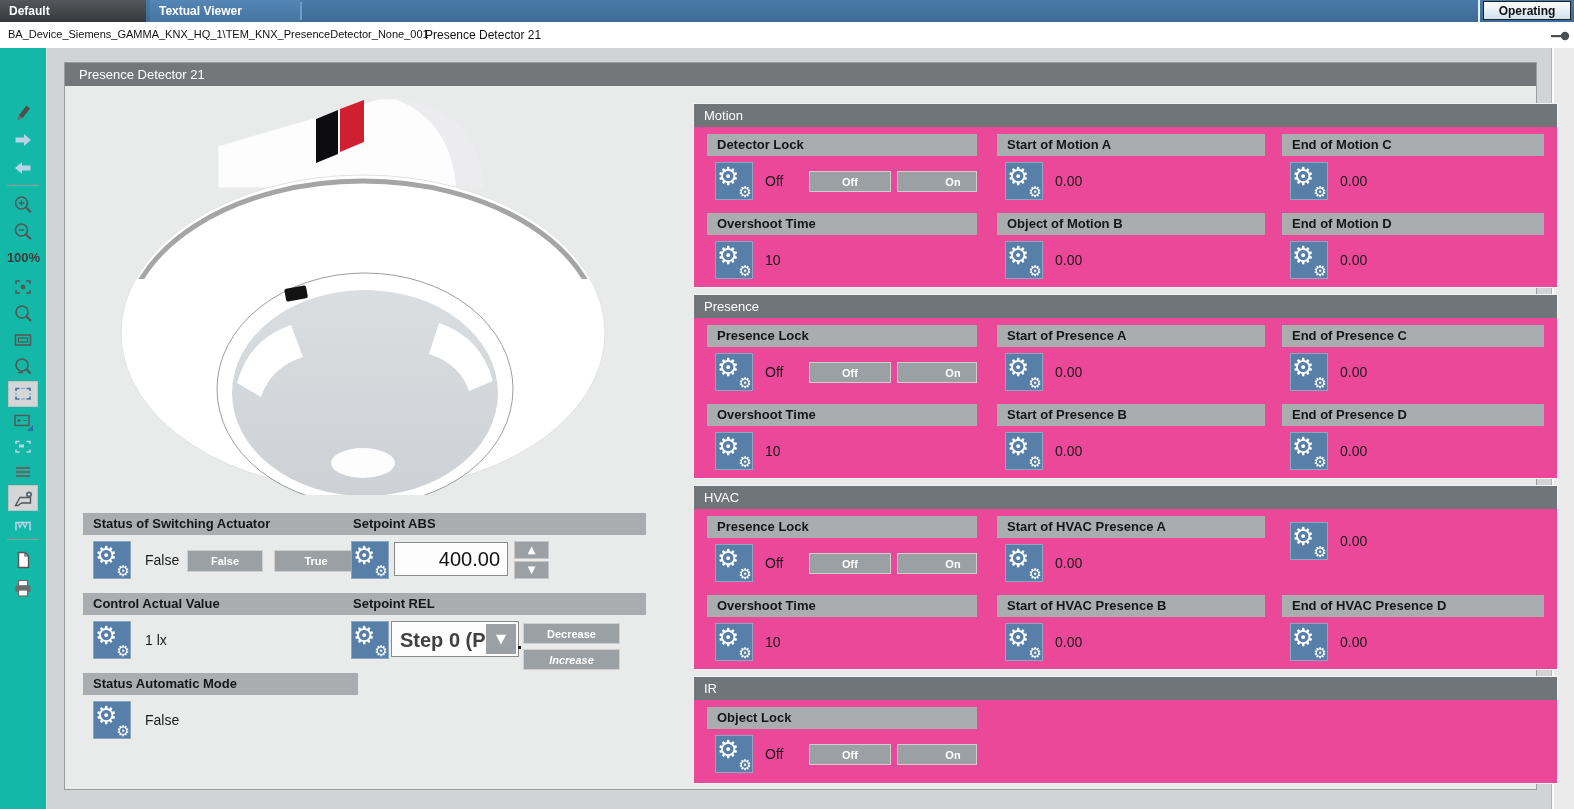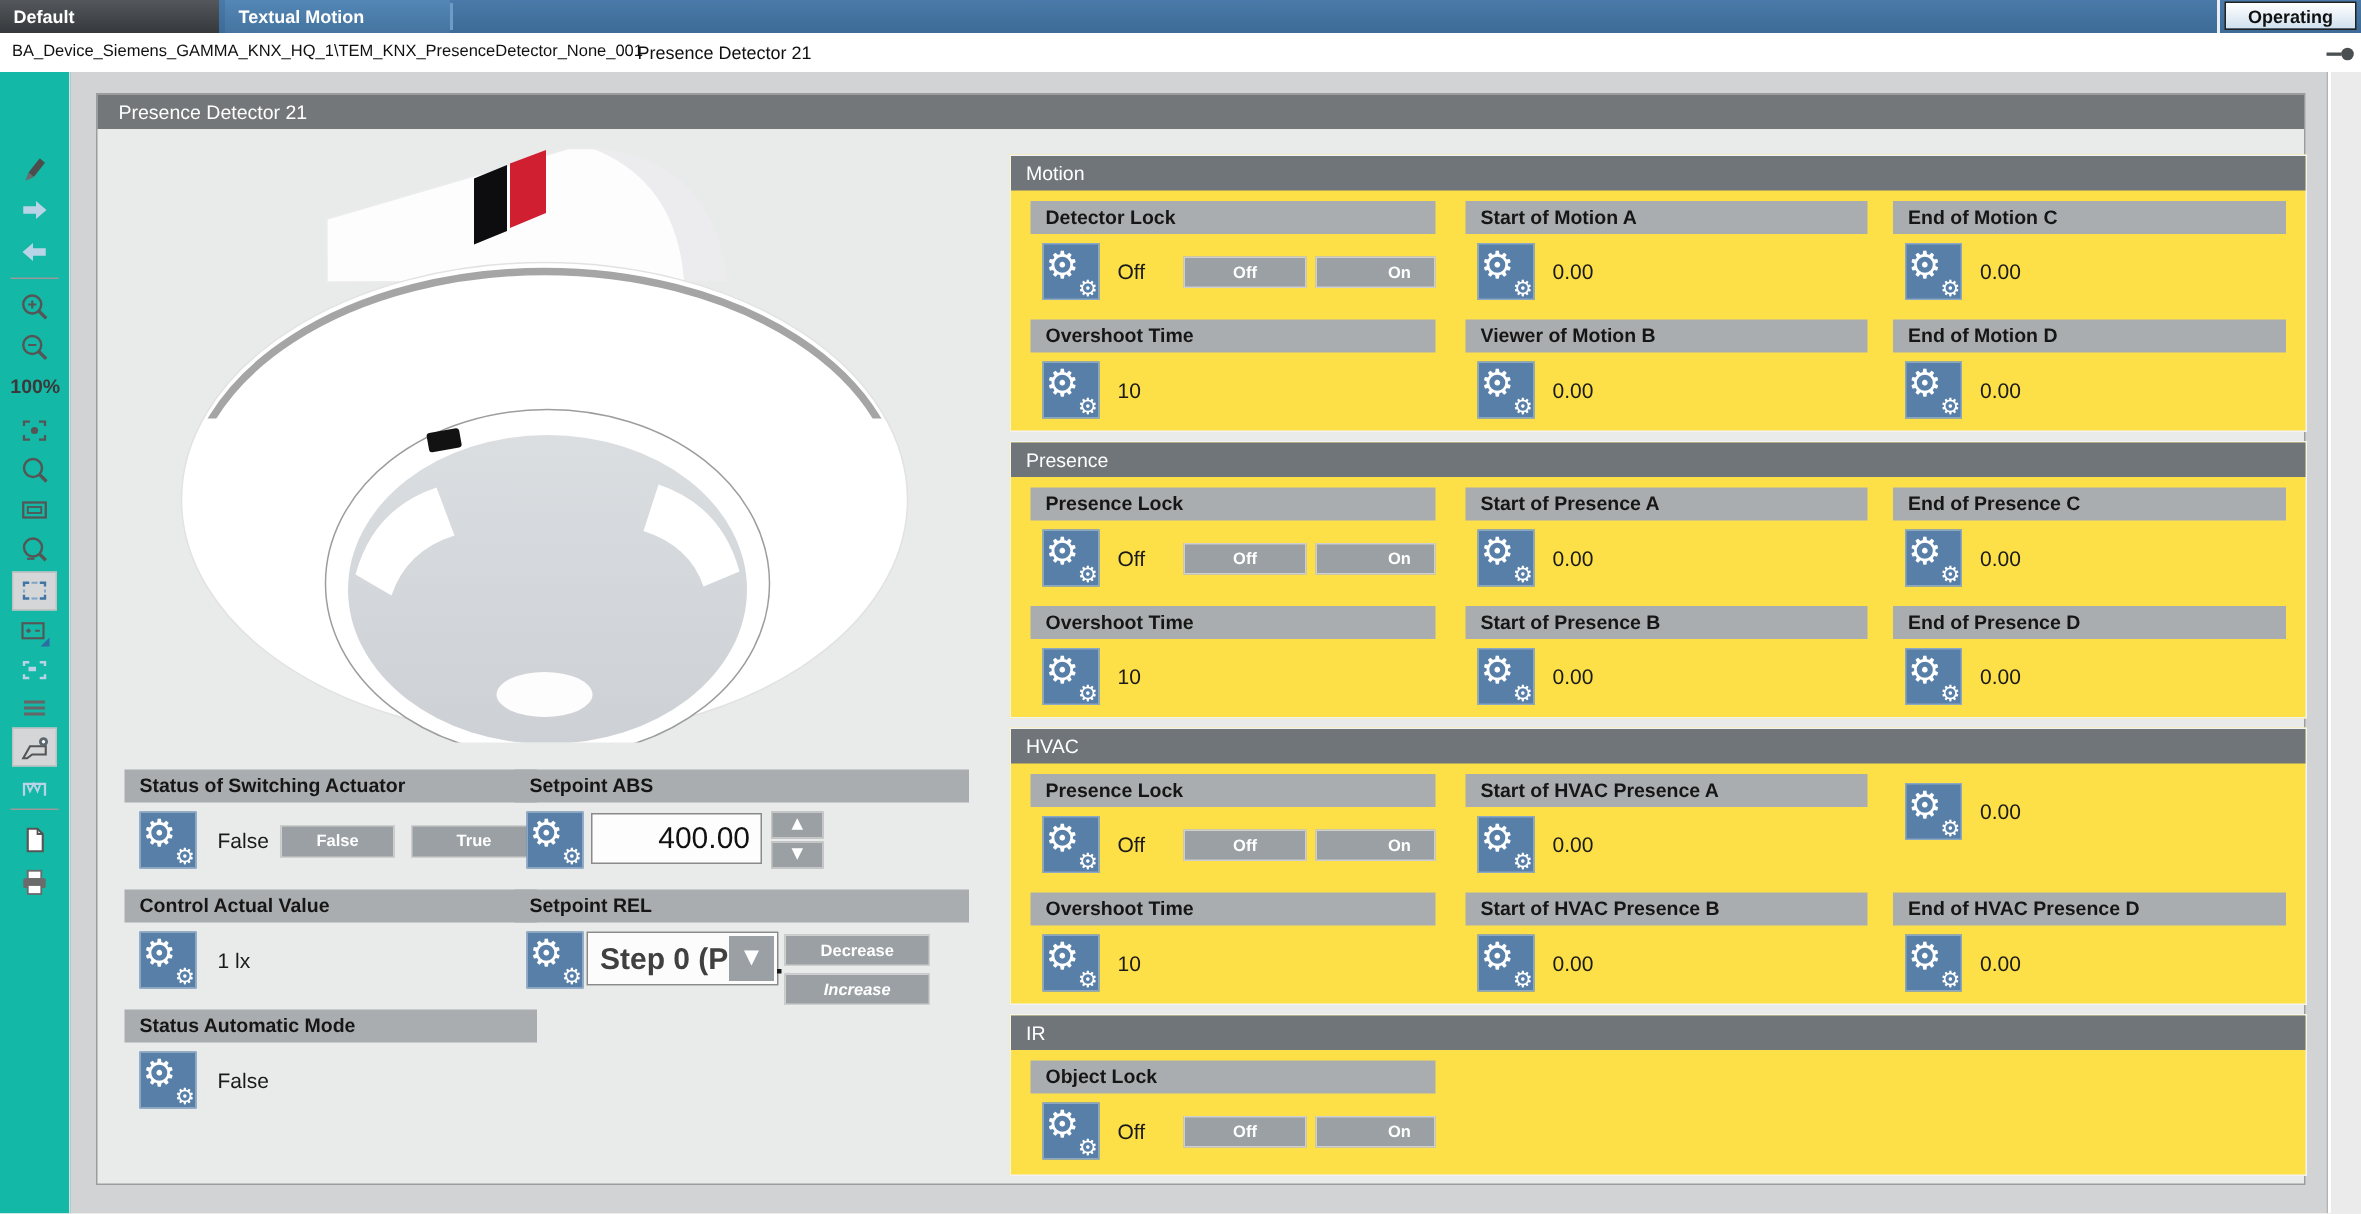--- a/index.html
+++ b/index.html
@@ -31,21 +31,21 @@
   
   .rail{position:absolute;left:1551px;top:48px;width:23px;bottom:0;background:#ebebeb;border-left:1px solid #b3b3b3;box-shadow:inset 2px 0 0 #ffffff;}
 
   
   .panel{position:absolute;left:64px;top:62px;width:1473px;height:728px;background:#e9eaea;border:1px solid #9c9c9c;box-sizing:border-box;}
   .panel-hdr{position:absolute;left:0;top:0;right:0;height:23px;background:#747779;color:#fff;font-size:13px;line-height:23px;padding-left:14px;}
 
   .detector{position:absolute;left:30px;top:28px;}
 
   
-  .sec{position:absolute;left:608px;width:865px;background:#fde047;border:1px solid #f2f3f3;box-sizing:border-box;}
+  .sec{position:absolute;left:628px;width:865px;background:#ec4899;border:1px solid #f2f3f3;box-sizing:border-box;}
   .sec-hdr{position:absolute;left:0;top:0;right:0;height:23px;background:#70757a;color:#fff;font-size:13px;line-height:23px;padding-left:10px;}
   .fb{position:absolute;}
   .c1{left:13px;width:270px;} .c2{left:303px;width:268px;} .c3{left:588px;width:262px;}
   .r1{top:30px;} .r2{top:109px;}
   .flabel{height:22px;line-height:22px;background:#aaadaf;color:#161616;font-size:13px;font-weight:bold;padding-left:10px;box-sizing:border-box;}
   .frow{position:relative;height:40px;margin-top:6px;}
   .tile{position:absolute;left:8px;top:0;width:38px;height:38px;background:#587fa8;border:1px solid #8aa7c3;box-sizing:border-box;cursor:pointer;}
   .tile i{position:absolute;color:#fff;font-style:normal;line-height:1;font-family:"DejaVu Sans",sans-serif;}
   .tile .g1{font-size:25px;left:1px;top:1px;}
   .tile .g2{font-size:15px;right:0px;bottom:-1px;}
@@ -70,21 +70,21 @@
   .dot{position:absolute;left:175px;top:25px;width:3px;height:3px;background:#1a1a1a;}
   svg{display:block;}
 </style>
 </head>
 <body>
 
 <div class="screen">
 
   <div class="tabstrip">
     <div class="tab tab-default">Default</div>
-    <div class="tab tab-viewer">Textual Motion</div>
+    <div class="tab tab-viewer">Textual Viewer</div>
     <div class="tab-sep"></div>
     <div class="mode-sep"></div>
     <div class="mode-btn">Operating</div>
   </div>
 
   <div class="crumbbar">
     <span class="crumb-path">BA_Device_Siemens_GAMMA_KNX_HQ_1\TEM_KNX_PresenceDetector_None_001</span>
     <span class="crumb-page">Presence Detector 21</span>
     <span class="pin">
       <svg width="21" height="12" viewBox="0 0 21 12">
@@ -344,21 +344,21 @@
         <div class="flabel">Overshoot Time</div>
         <div class="frow">
           <span class="tile">
               <i class="g1">⚙</i>
               <i class="g2">⚙</i>
             </span>
           <span class="fval">10</span>
         </div>
       </div>
       <div class="fb c2 r2">
-        <div class="flabel">Viewer of Motion B</div>
+        <div class="flabel">Object of Motion B</div>
         <div class="frow">
           <span class="tile">
               <i class="g1">⚙</i>
               <i class="g2">⚙</i>
             </span>
           <span class="fval">0.00</span>
         </div>
       </div>
       <div class="fb c3 r2">
         <div class="flabel">End of Motion D</div>

